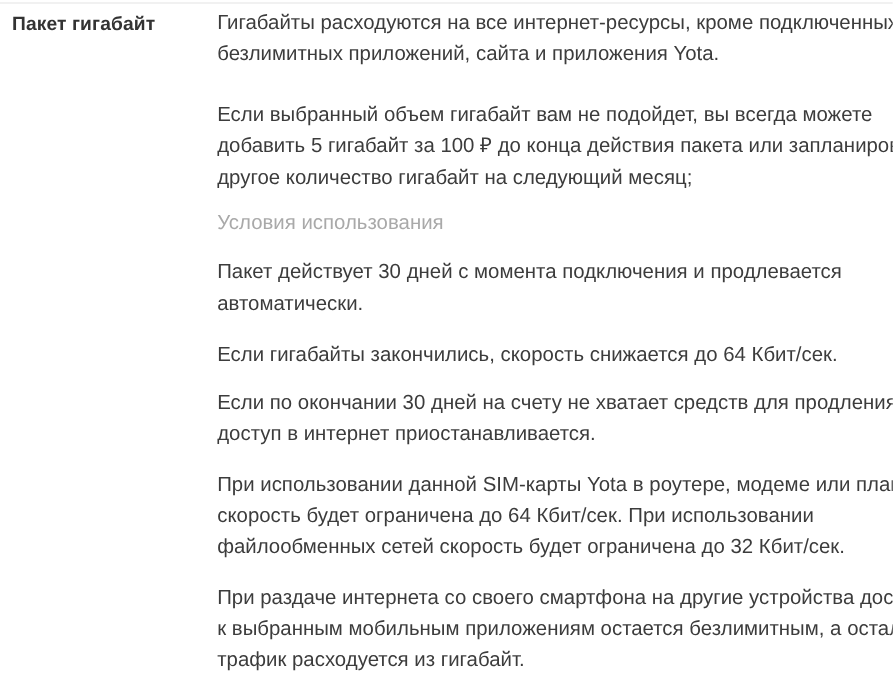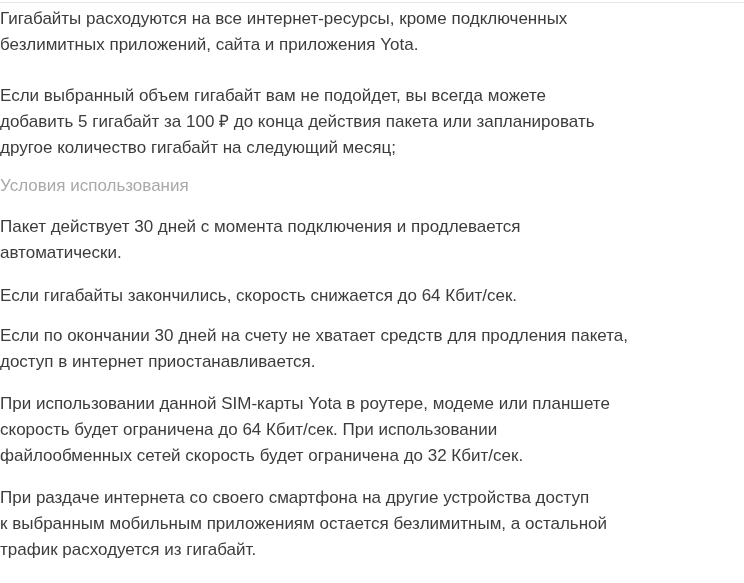--- a/index.html
+++ b/index.html
@@ -50,20 +50,23 @@
   .paragraph:nth-child(4){margin-bottom:17px;}
   .paragraph:nth-child(5){margin-bottom:14px;}
   .paragraph:nth-child(6){margin-bottom:16px;}
   .paragraph:nth-child(7){margin-bottom:16px;}
   .paragraph:nth-child(8){margin-bottom:0;}
 </style>
 </head>
 <body>
 
 <main class="page">
+  <div class="col-term">
+    <h2 class="term">Пакет гигабайт</h2>
+  </div>
   <div class="col-desc" id="paragraphs">
       <div class="paragraph">
         <div class="line">Гигабайты расходуются на все интернет-ресурсы, кроме подключенных</div>
         <div class="line">безлимитных приложений, сайта и приложения Yota.</div>
       </div>
       <div class="paragraph">
         <div class="line">Если выбранный объем гигабайт вам не подойдет, вы всегда можете</div>
         <div class="line">добавить 5 гигабайт за 100 ₽ до конца действия пакета или запланировать</div>
         <div class="line">другое количество гигабайт на следующий месяц;</div>
       </div>

